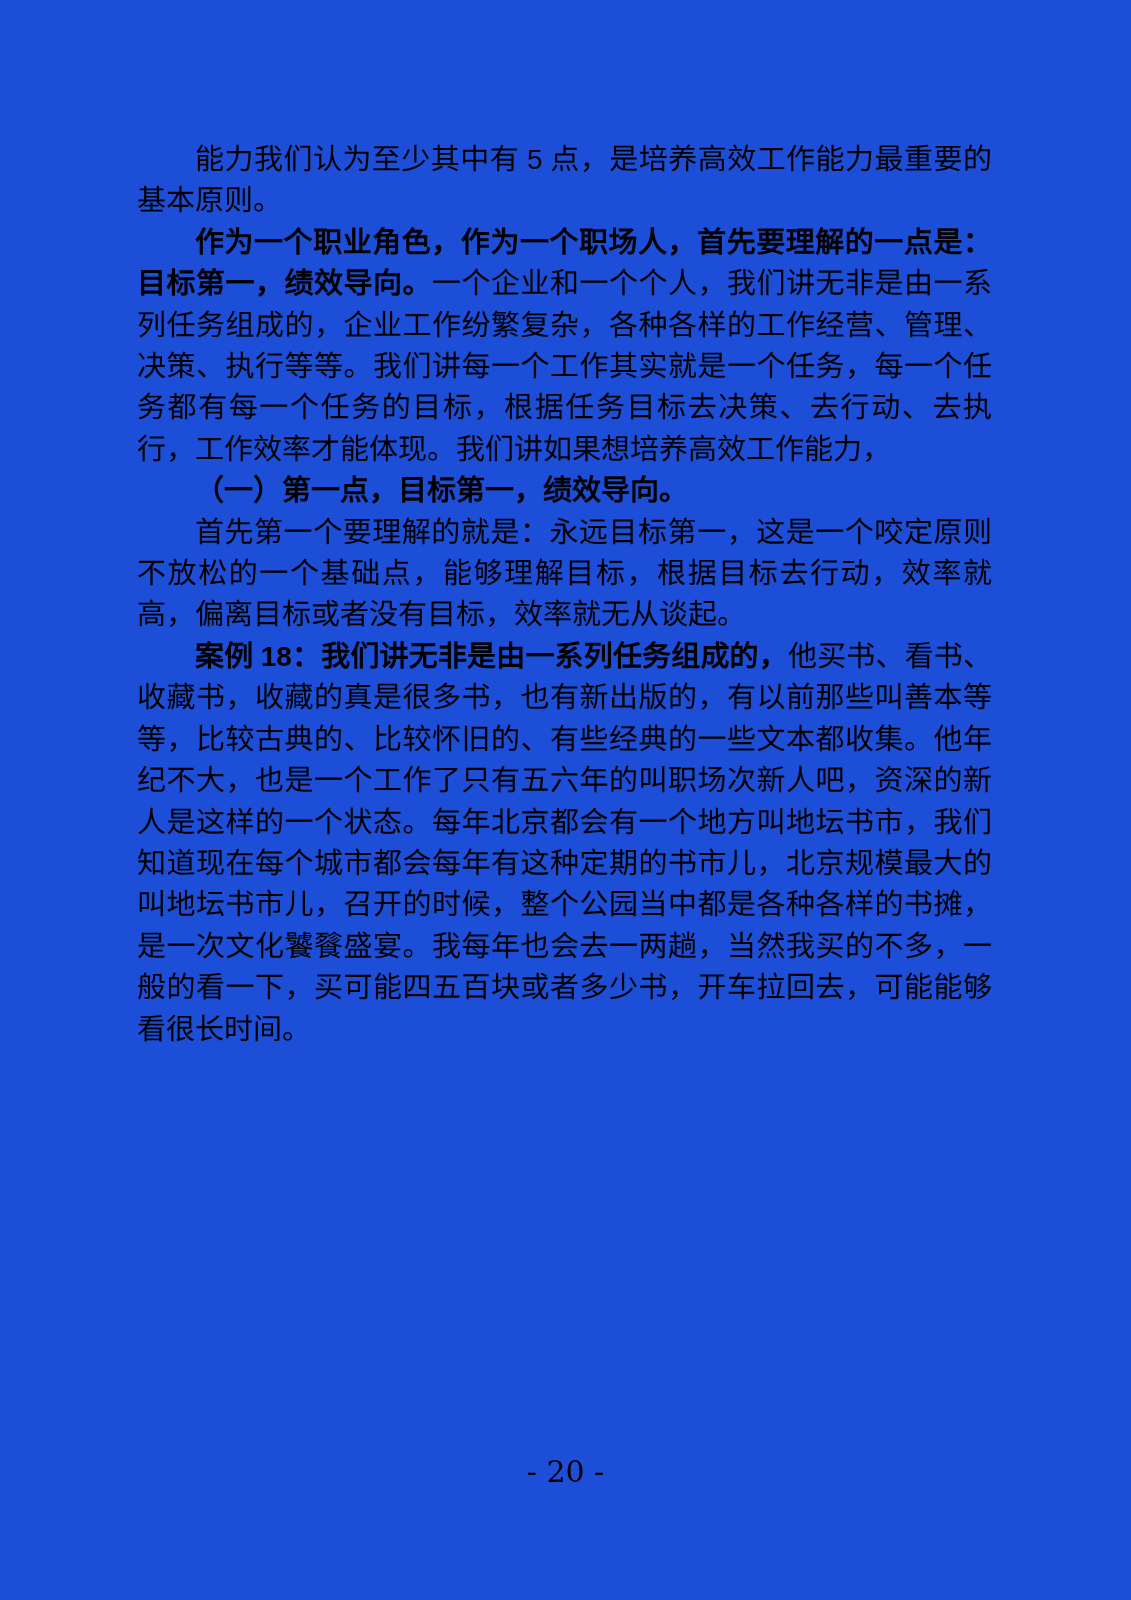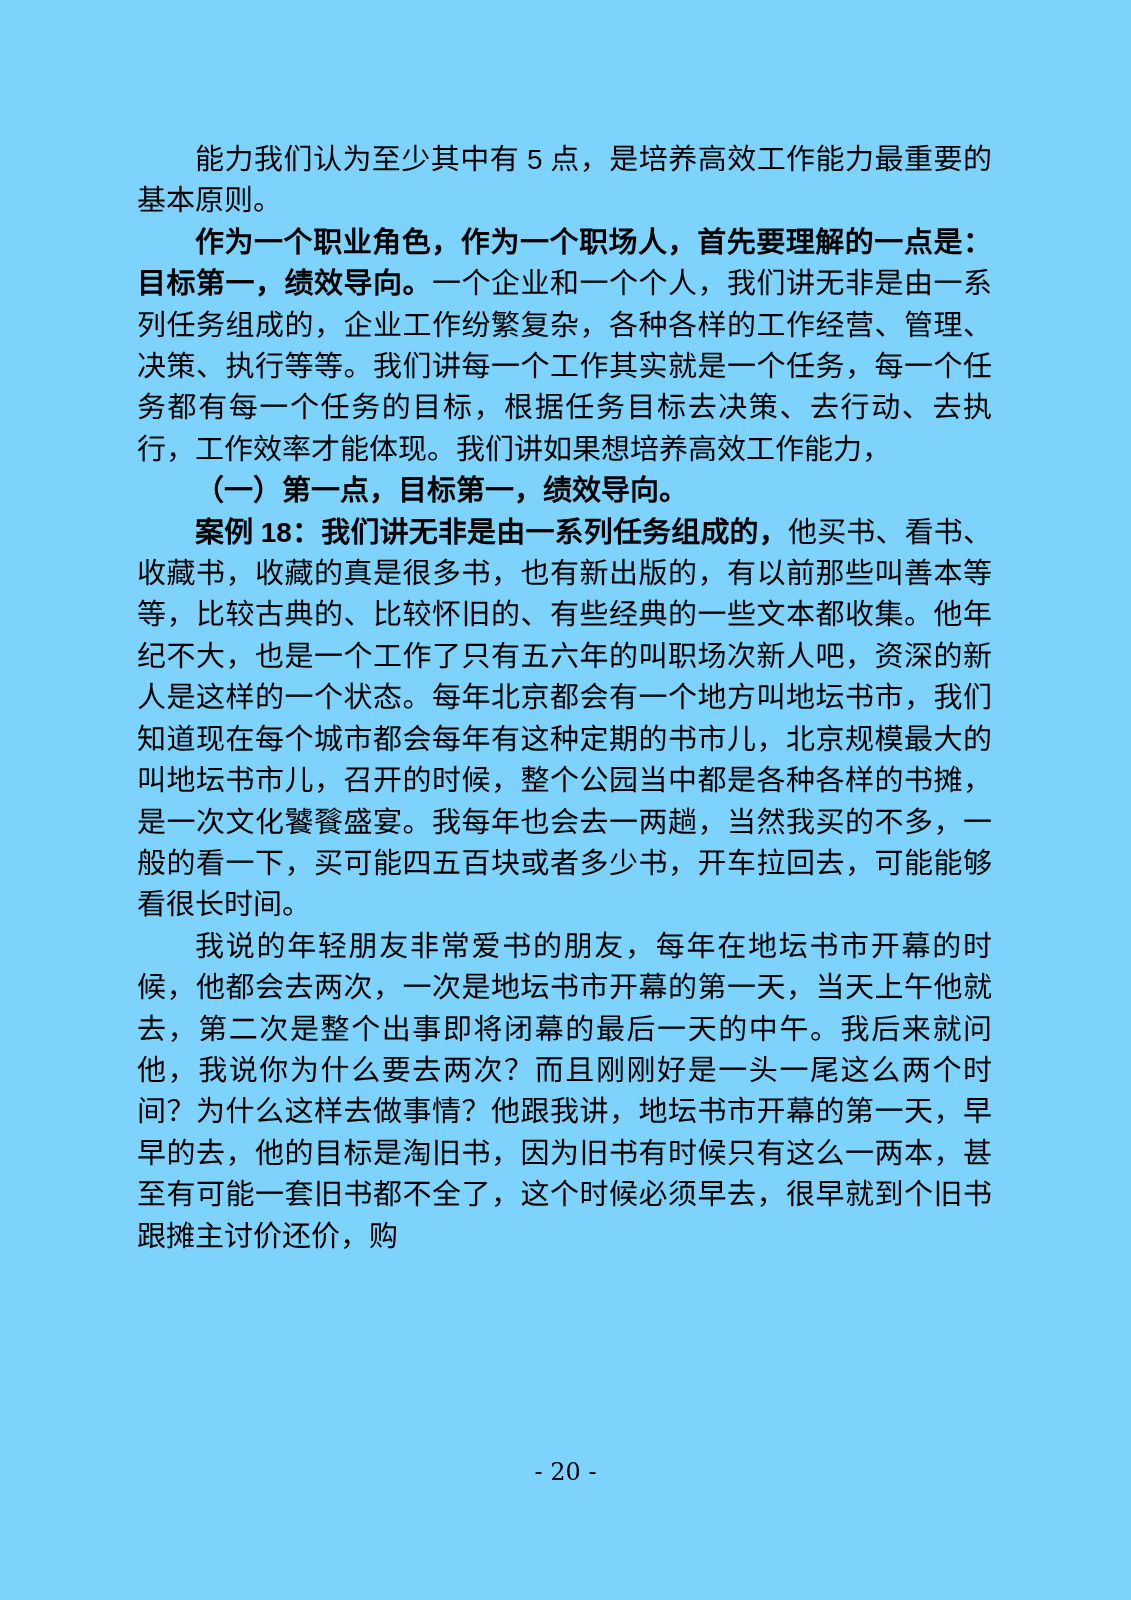--- a/index.html
+++ b/index.html
@@ -4,21 +4,21 @@
 <style>
   html, body {
     margin: 0;
     padding: 0;
     background: #ffffff;
   }
   .page {
     position: relative;
     width: 1131px;
     height: 1600px;
-    background: #7dd3fc;
+    background: #1d4ed8;
     overflow: hidden;
     color: #000000;
     font-family: "Liberation Serif", "DejaVu Serif", serif;
   }
   .doc-body {
     position: absolute;
     left: 137px;
     top: 139px;
     width: 855px;
   }
@@ -38,42 +38,42 @@
   .num {
     font-family: "Liberation Sans", "DejaVu Sans", sans-serif;
     font-size: 28px;
   }
   .footer {
     position: absolute;
     left: 0;
     width: 1131px;
     top: 1452px;
     text-align: center;
-    font-size: 24px;
+    font-size: 30px;
     line-height: 40px;
     color: #000000;
     font-family: "DejaVu Serif", "Liberation Serif", serif;
   }
 </style>
 </head>
 <body>
 
 <div class="page">
 
   <div class="doc-body">
 
     <p class="para"><span>能力我们认为至少其中有 </span><span class="num">5</span><span> 点，是培养高效工作能力最重要的基本原则。</span></p>
 
 
     <p class="para"><span class="bold">作为一个职业角色，作为一个职场人，首先要理解的一点是：目标第一，绩效导向。</span><span>一个企业和一个个人，我们讲无非是由一系列任务组成的，企业工作纷繁复杂，各种各样的工作经营、管理、决策、执行等等。我们讲每一个工作其实就是一个任务，每一个任务都有每一个任务的目标，根据任务目标去决策、去行动、去执行，工作效率才能体现。我们讲如果想培养高效工作能力，</span></p>
 
     <p class="para bold"><span>（一）第一点，目标第一，绩效导向。</span></p>
 
+    <p class="para"><span>首先第一个要理解的就是：永远目标第一，这是一个咬定原则不放松的一个基础点，能够理解目标，根据目标去行动，效率就高，偏离目标或者没有目标，效率就无从谈起。</span></p>
 
     <p class="para"><span class="bold">案例 </span><span class="bold num">18</span><span class="bold">：我们讲无非是由一系列任务组成的，</span><span>他买书、看书、收藏书，收藏的真是很多书，也有新出版的，有以前那些叫善本等等，比较古典的、比较怀旧的、有些经典的一些文本都收集。他年纪不大，也是一个工作了只有五六年的叫职场次新人吧，资深的新人是这样的一个状态。每年北京都会有一个地方叫地坛书市，我们知道现在每个城市都会每年有这种定期的书市儿，北京规模最大的叫地坛书市儿，召开的时候，整个公园当中都是各种各样的书摊，是一次文化饕餮盛宴。我每年也会去一两趟，当然我买的不多，一般的看一下，买可能四五百块或者多少书，开车拉回去，可能能够看很长时间。</span></p>
 
-    <p class="para"><span>我说的年轻朋友非常爱书的朋友，每年在地坛书市开幕的时候，他都会去两次，一次是地坛书市开幕的第一天，当天上午他就去，第二次是整个出事即将闭幕的最后一天的中午。我后来就问他，我说你为什么要去两次？而且刚刚好是一头一尾这么两个时间？为什么这样去做事情？他跟我讲，地坛书市开幕的第一天，早早的去，他的目标是淘旧书，因为旧书有时候只有这么一两本，甚至有可能一套旧书都不全了，这个时候必须早去，很早就到个旧书跟摊主讨价还价，购</span></p>
 
   </div>
 
   <div class="footer">- 20 -</div>
 
 </div>
 
 </body></html>

